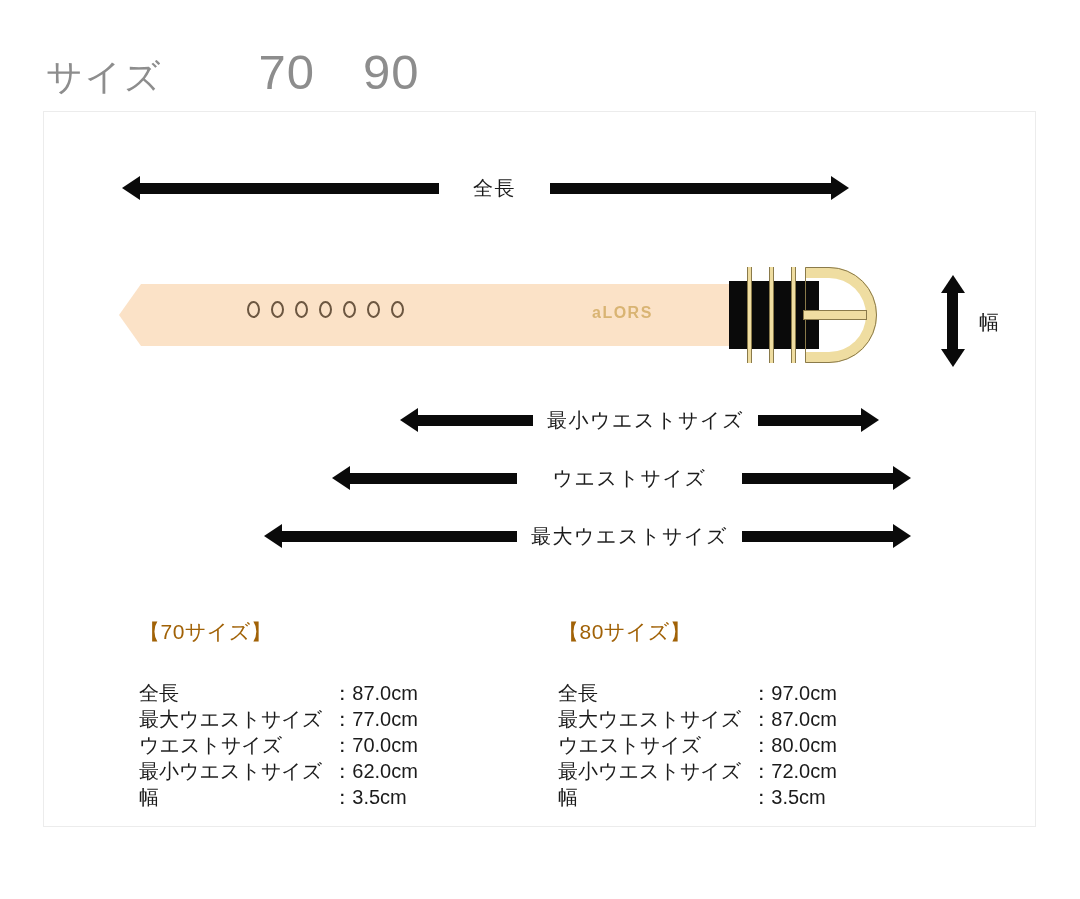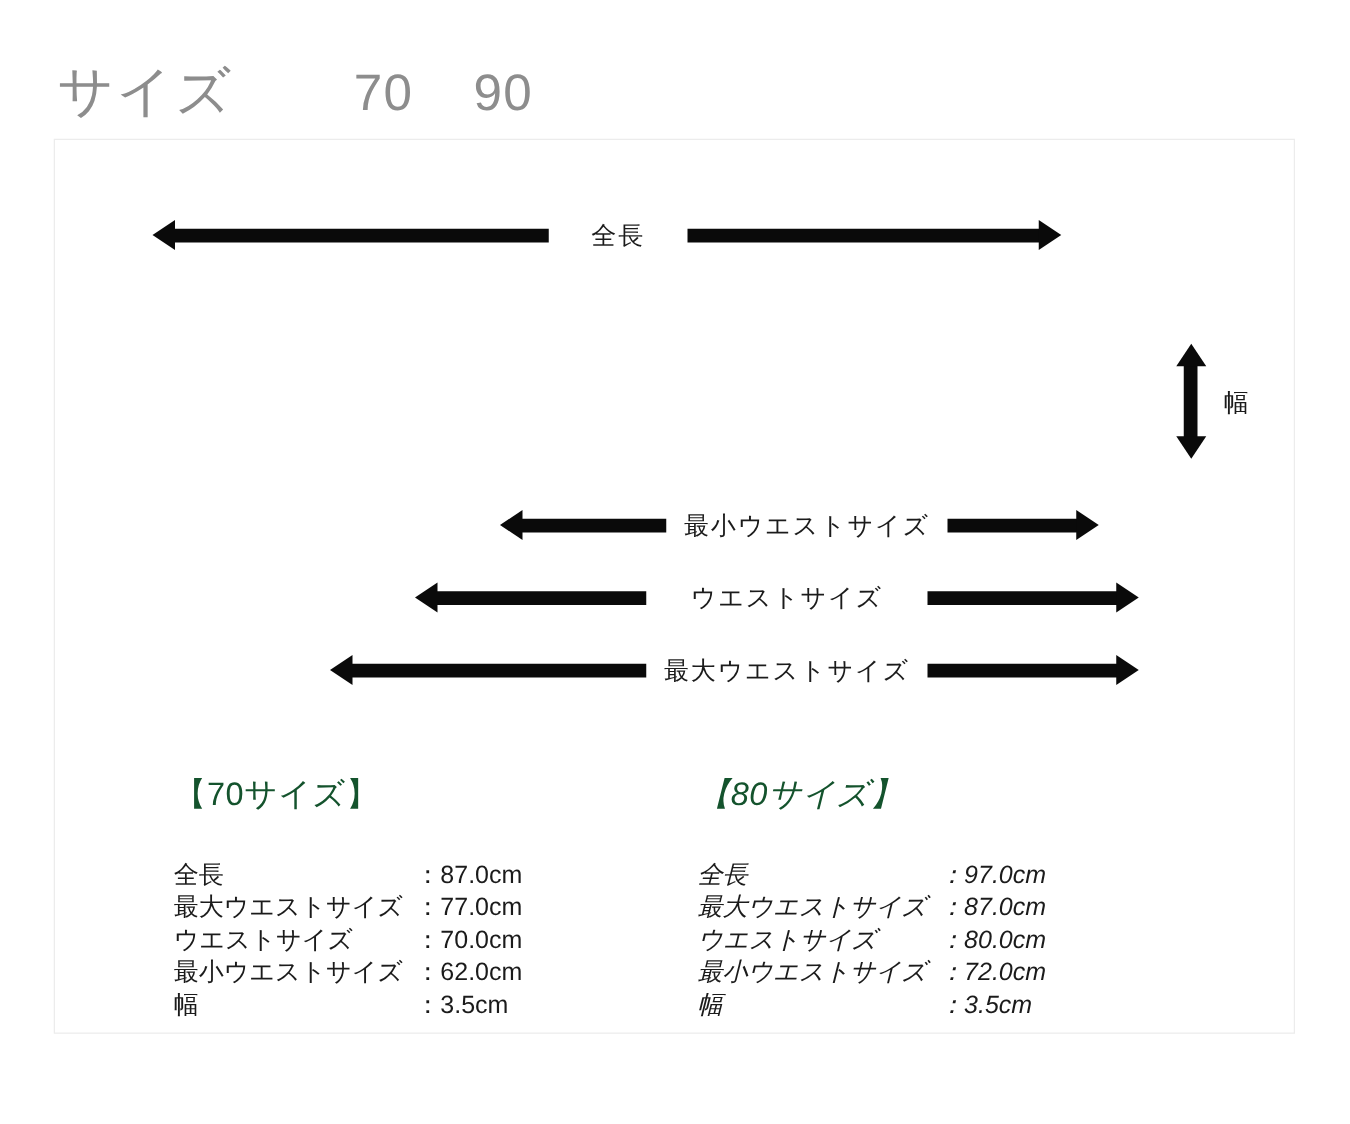--- a/index.html
+++ b/index.html
@@ -19,27 +19,27 @@
   
   #page-header {
     position: absolute;
     left: 46px;
     top: 44px;
     display: flex;
     align-items: baseline;
     white-space: nowrap;
   }
   #page-header .h-title {
-    font-size: 44px;
+    font-size: 36px;
     color: #8d8d8d;
     letter-spacing: 2px;
     font-weight: 400;
   }
   #page-header .h-size {
-    font-size: 41px;
+    font-size: 49px;
     color: #8d8d8d;
     font-weight: 400;
     letter-spacing: 1px;
   }
   #page-header .h-size.first { margin-left: 96px; }
   #page-header .h-size.second { margin-left: 48px; }
 
   
   #diagram-card {
     position: absolute;
@@ -231,24 +231,24 @@
     color: #1b1b1b;
     white-space: nowrap;
   }
 
   
   .spec-block {
     position: absolute;
     top: 618px;
   }
   .spec-block.left  { left: 139px; }
-  .spec-block.right { left: 558px; font-style: italic; }
+  .spec-block.right { left: 558px; }
   .spec-title {
-    font-size: 26px;
-    color: #14532d;
+    font-size: 21px;
+    color: #a16207;
     letter-spacing: 0.5px;
     margin-bottom: 34px;
     white-space: nowrap;
   }
   .spec-table {
     border-collapse: collapse;
   }
   .spec-table td {
     font-size: 20px;
     color: #1b1b1b;
@@ -271,20 +271,47 @@
 </div>
 
 <div id="diagram-card">
 
   <div class="measure-row" style="left: 77px; top: 59px; width: 747px;">
     <div class="arrow-seg left" style="width: 300px; margin-left: 18px;"></div>
     <div class="measure-label" style="width: 111px;">全長</div>
     <div class="arrow-seg right" style="width: 282px;"></div>
   </div>
 
+  <div id="belt-illustration" style="left: 75px; top: 141px;">
+
+    <div id="belt-strap"></div>
+
+    <div id="belt-holes">
+      <div class="belt-hole"></div>
+      <div class="belt-hole"></div>
+      <div class="belt-hole"></div>
+      <div class="belt-hole"></div>
+      <div class="belt-hole"></div>
+      <div class="belt-hole"></div>
+      <div class="belt-hole"></div>
+    </div>
+
+    <div id="belt-brand">aLORS</div>
+
+    <div id="belt-keeper">
+      <div class="keeper-stitch" style="left: 18px; top: -14px; height: 96px;"></div>
+      <div class="keeper-stitch" style="left: 40px; top: -14px; height: 96px;"></div>
+      <div class="keeper-stitch" style="left: 62px; top: -14px; height: 96px;"></div>
+    </div>
+
+    <div id="belt-buckle">
+      <div class="buckle-ring"></div>
+      <div class="buckle-prong"></div>
+    </div>
+  </div>
 
   <div id="width-indicator" style="left: 895px; top: 167px;">
     <div class="v-arrow"></div>
     <div class="v-label">幅</div>
   </div>
 
   <div class="measure-row" style="left: 355px; top: 291px; width: 530px;">
     <div class="arrow-seg left" style="width: 116px; margin-left: 18px;"></div>
     <div class="measure-label" style="width: 225px;">最小ウエストサイズ</div>
     <div class="arrow-seg right" style="width: 104px;"></div>

